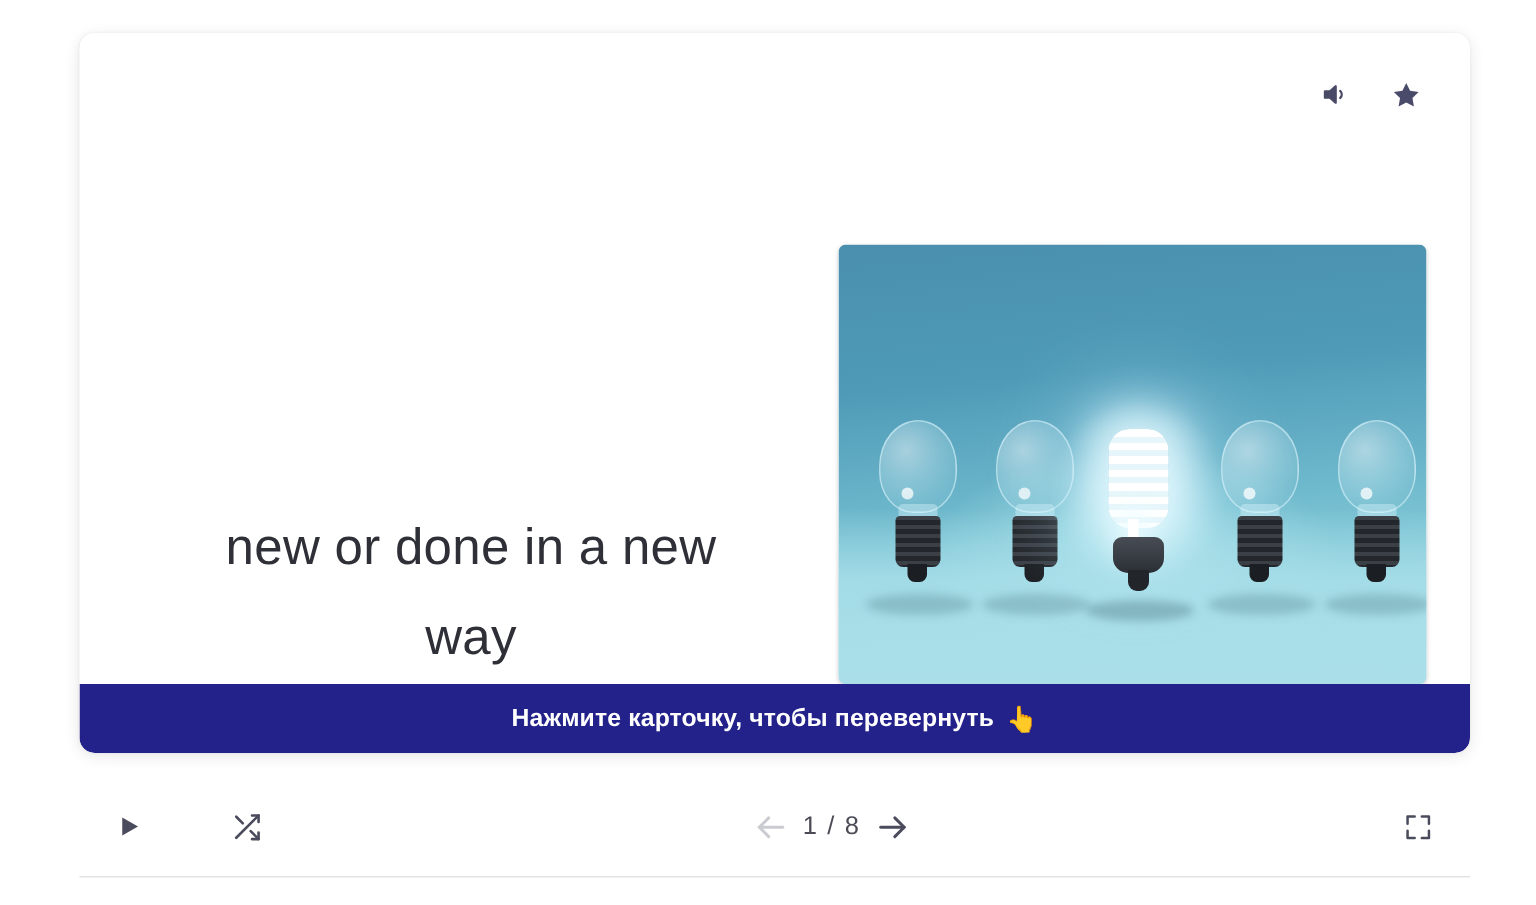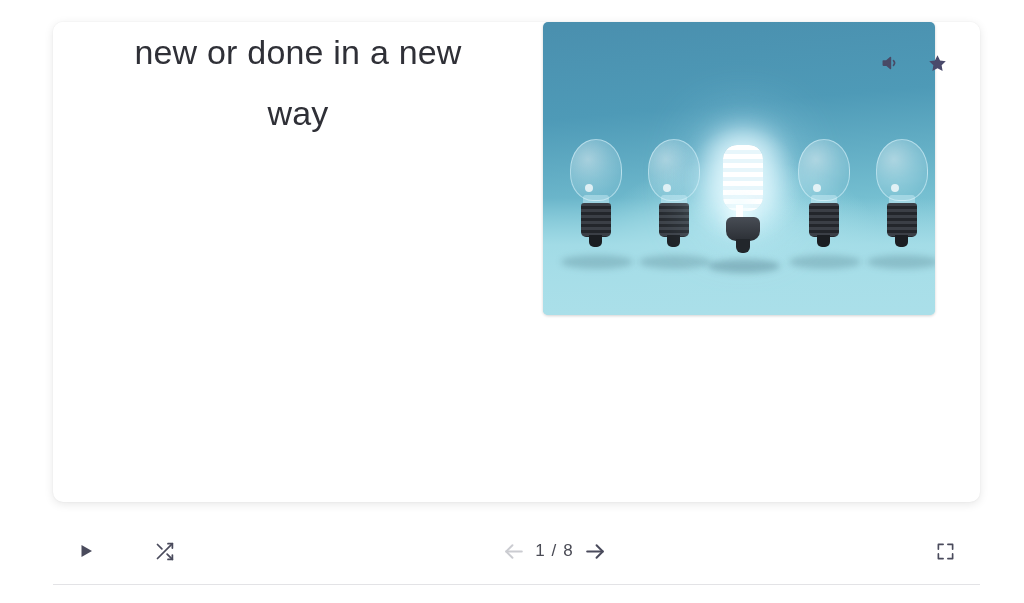--- a/index.html
+++ b/index.html
@@ -65,26 +65,26 @@
     cursor: pointer;
     background: transparent;
     border: none;
     padding: 0;
   }
   .card-actions svg { display: block; }
 
   
   .card-body {
     position: absolute;
-    left: 0;
+    left: 16px;
     top: 0;
     width: 100%;
     height: 434px;
     display: flex;
-    align-items: flex-start;
+    align-items: flex-end;
   }
 
   .term-pane {
     width: 490px;
     display: flex;
     align-items: center;
     justify-content: center;
     padding: 0 18px;
     box-sizing: border-box;
   }
@@ -384,20 +384,24 @@
                 <div class="neck"></div>
                 <div class="base"></div>
                 <div class="tip"></div>
             </div>
           </div>
         </div>
 
       </div>
     </div>
 
+    <div id="flip-banner">
+      <span id="flip-banner-text">Нажмите карточку, чтобы перевернуть</span>
+      <span id="flip-banner-emoji">👆</span>
+    </div>
 
   </div>
 
   <div id="card-toolbar">
 
     <div class="toolbar-left">
       <button class="tb-btn" aria-label="play">
         <span>
           <svg width="18" height="18" viewBox="0 0 24 24" fill="#4a4b5c">
             <polygon points="6,4 20,12 6,20"></polygon>

